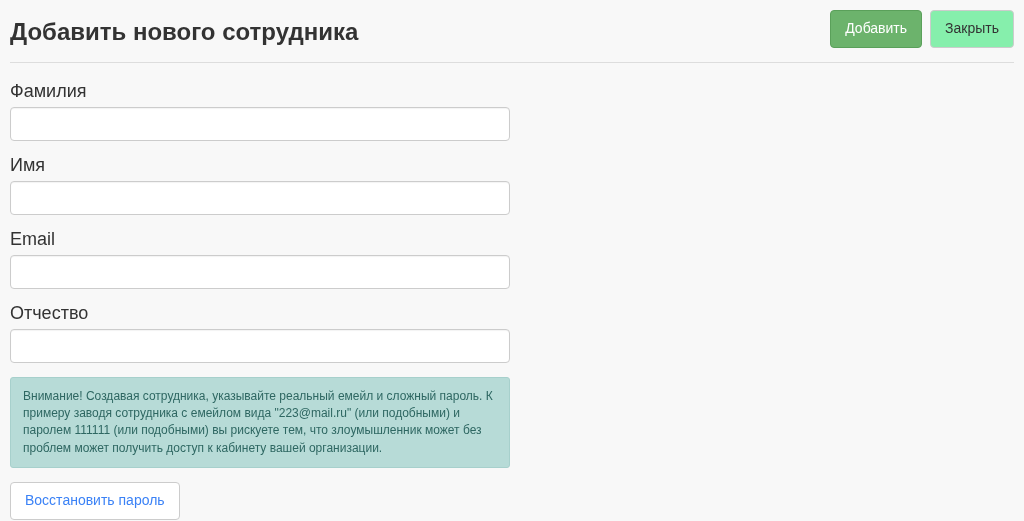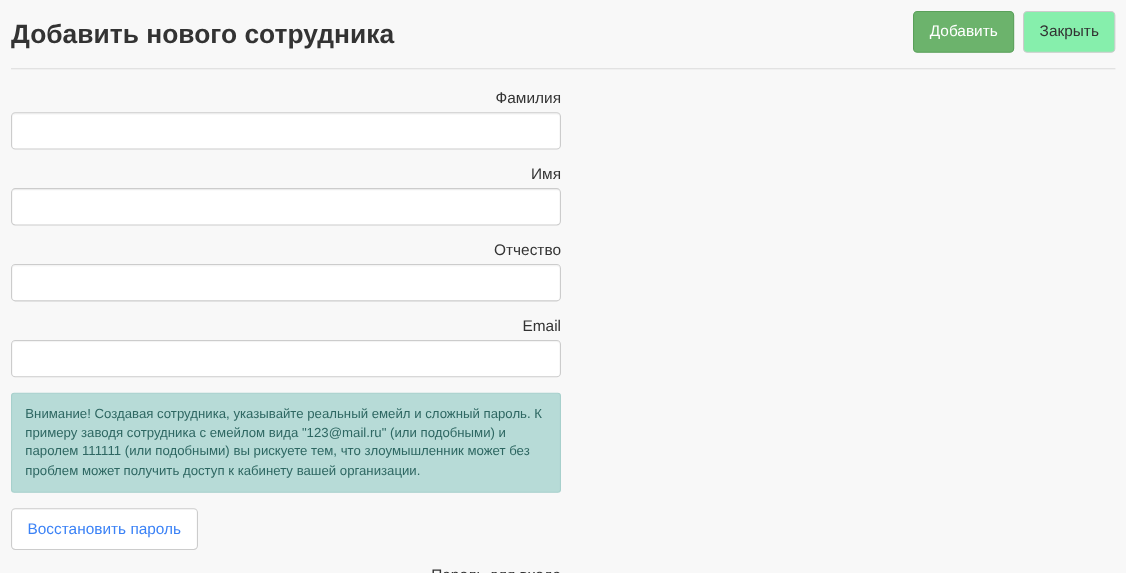--- a/index.html
+++ b/index.html
@@ -58,24 +58,23 @@
       color: #3b82f6;
     }
     .form-wrap {
       width: 500px;
     }
     .form-group {
       margin-bottom: 14px;
     }
     .form-group label {
       display: block;
-      font-size: 14px;
+      font-size: 18px;
       color: #333;
       margin-bottom: 5px;
-      text-align: right;
     }
     .form-control {
       width: 100%;
       height: 34px;
       padding: 6px 10px;
       font-size: 14px;
       border: 1px solid #ccc;
       border-radius: 4px;
       background: #fff;
       box-shadow: inset 0 1px 1px rgba(0,0,0,0.05);
@@ -111,30 +110,30 @@
     <label>Фамилия</label>
     <input type="text" class="form-control" value="" style="">
   </div>
 
   <div class="form-group">
     <label>Имя</label>
     <input type="text" class="form-control" value="" style="">
   </div>
 
   <div class="form-group">
+    <label>Email</label>
+    <input type="text" class="form-control" value="" style="">
+  </div>
+
+  <div class="form-group">
     <label>Отчество</label>
     <input type="text" class="form-control" value="" style="">
   </div>
 
-  <div class="form-group">
-    <label>Email</label>
-    <input type="text" class="form-control" value="" style="">
-  </div>
-
-  <div class="alert-info">Внимание! Создавая сотрудника, указывайте реальный емейл и сложный пароль. К примеру заводя сотрудника с емейлом вида "123@mail.ru" (или подобными) и паролем 111111 (или подобными) вы рискуете тем, что злоумышленник может без проблем может получить доступ к кабинету вашей организации.</div>
+  <div class="alert-info">Внимание! Создавая сотрудника, указывайте реальный емейл и сложный пароль. К примеру заводя сотрудника с емейлом вида "223@mail.ru" (или подобными) и паролем 111111 (или подобными) вы рискуете тем, что злоумышленник может без проблем может получить доступ к кабинету вашей организации.</div>
 
   <div class="restore-wrap">
     <button class="btn btn-default">Восстановить пароль</button>
   </div>
 
   <div class="form-group">
     <label>Пароль для входа</label>
 
   </div>
 

